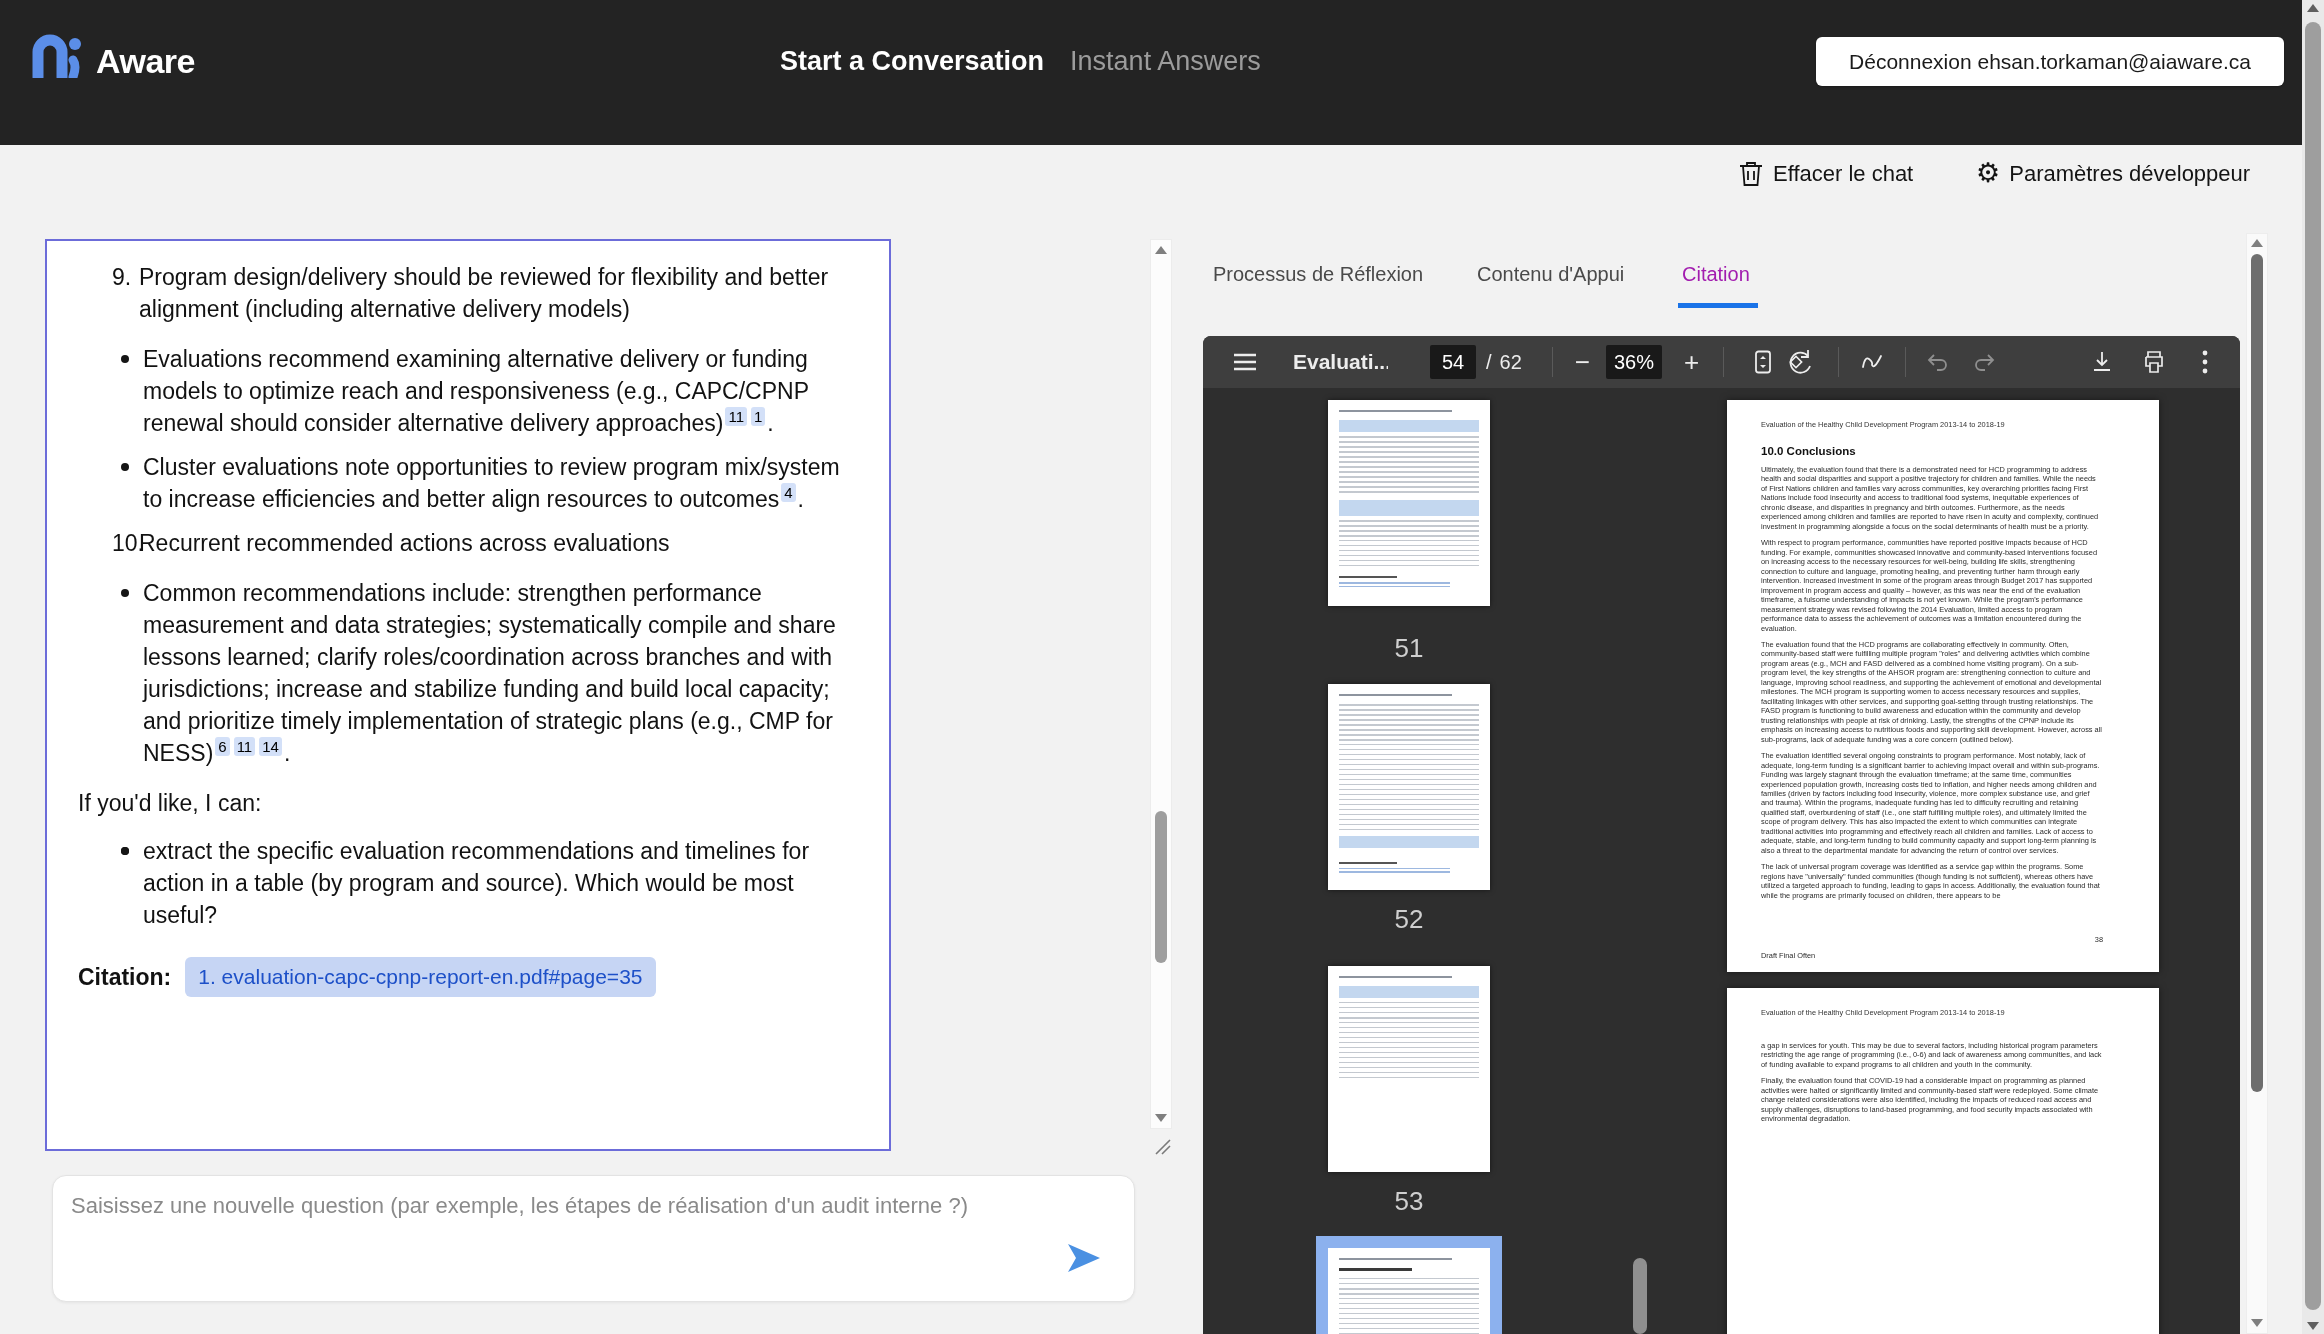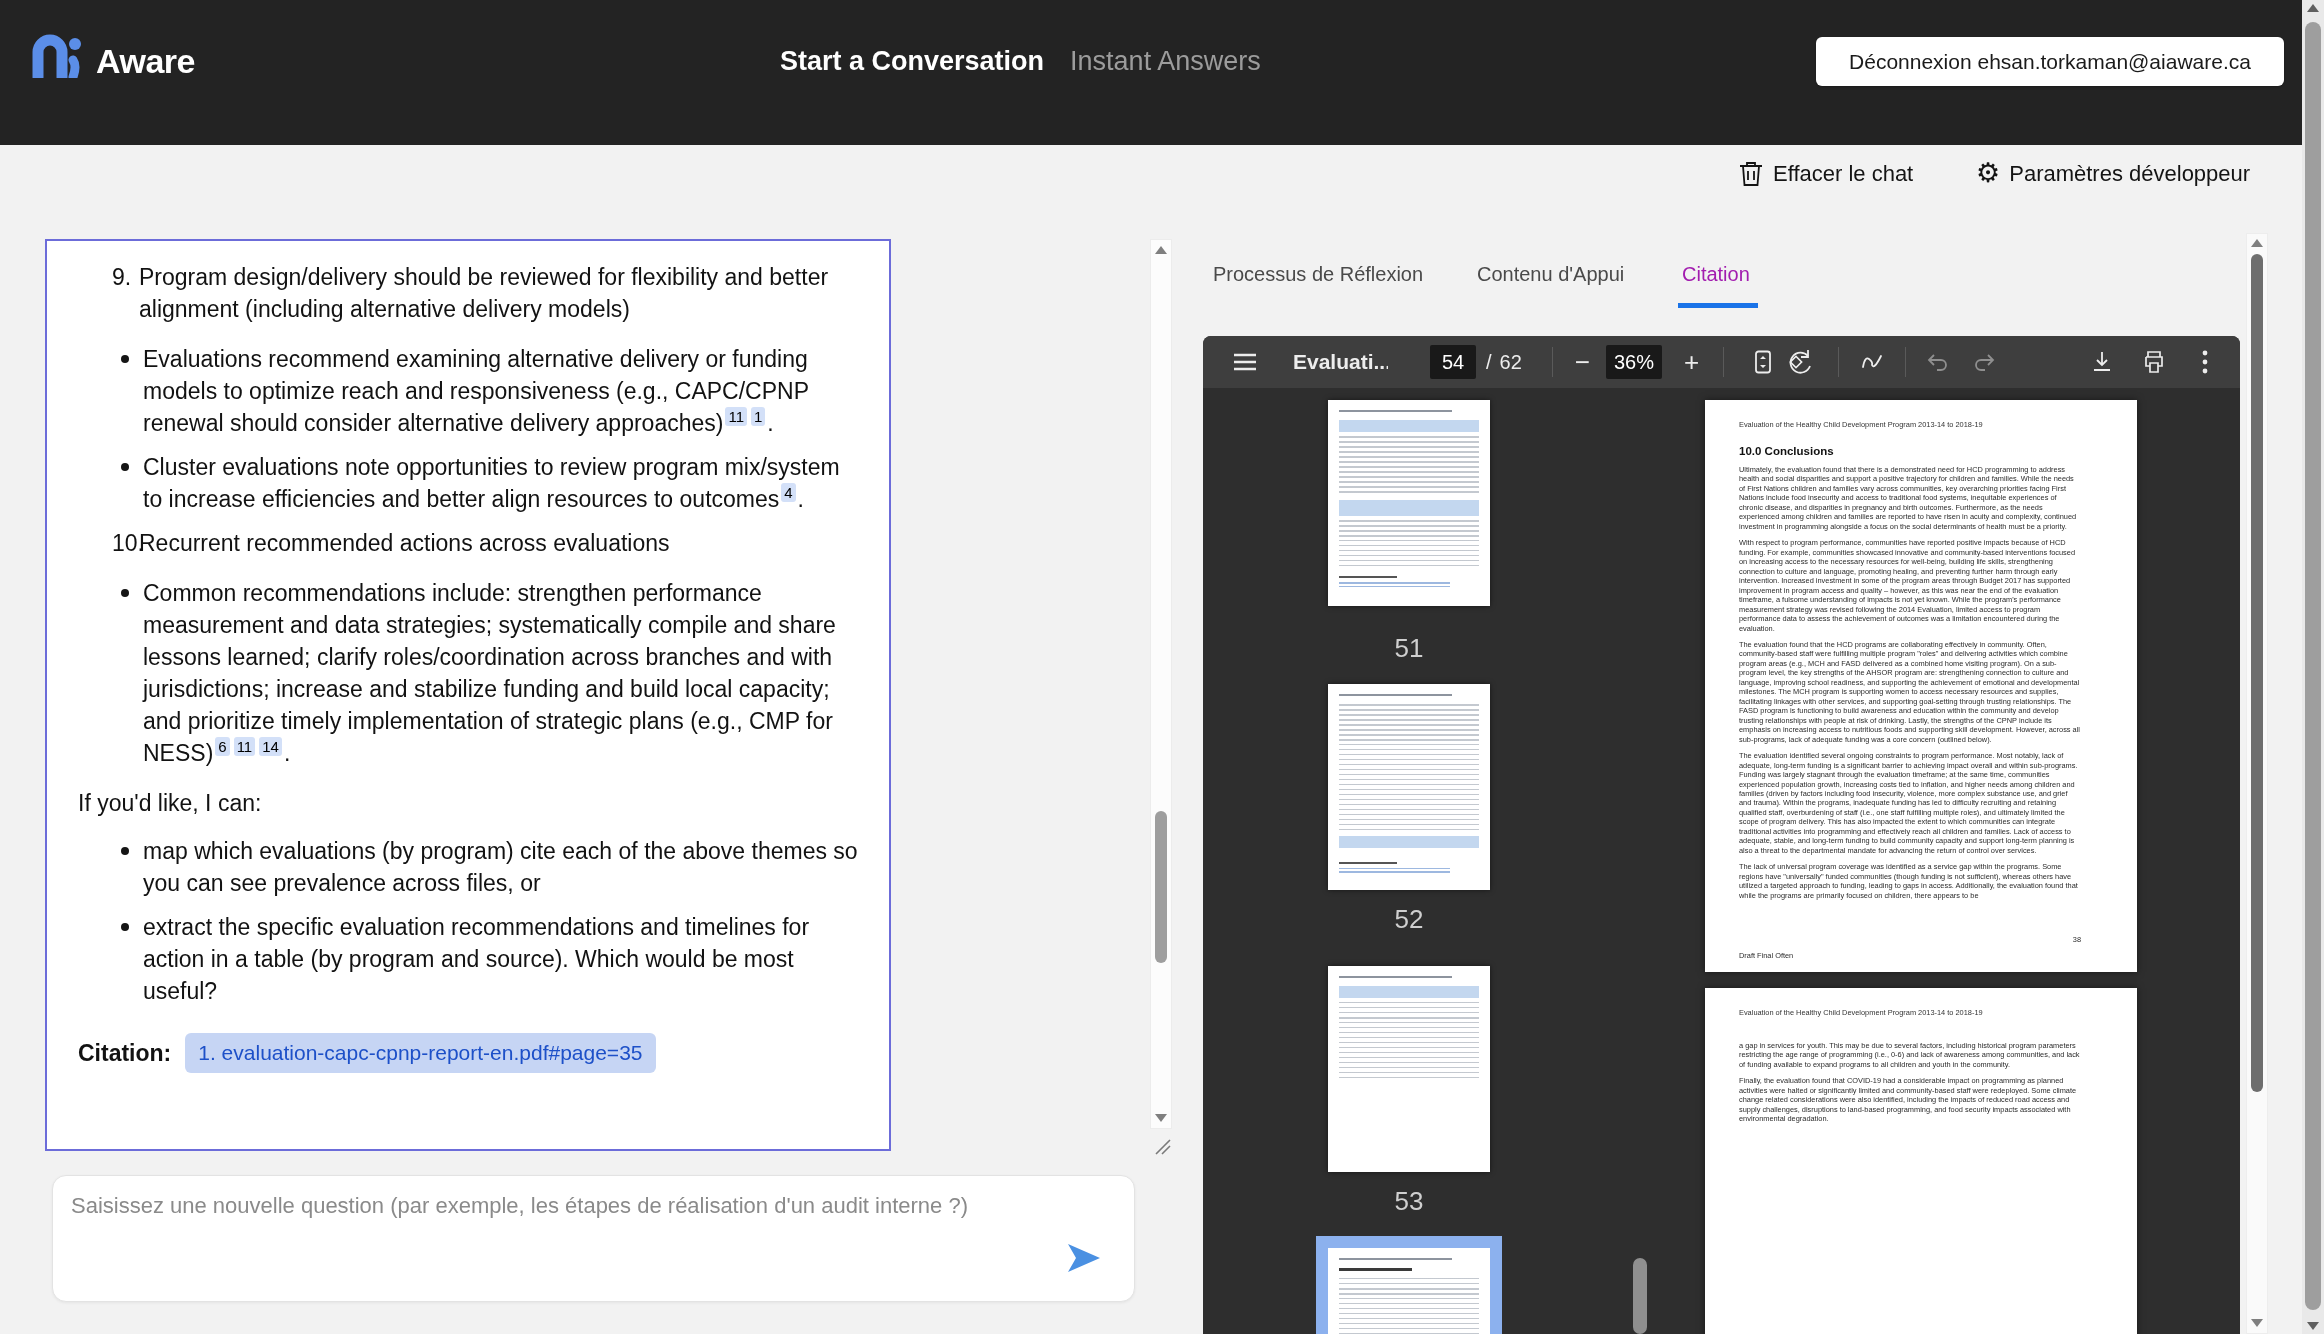--- a/index.html
+++ b/index.html
@@ -92,21 +92,21 @@
   .tl{position:absolute;left:11px;right:11px;background:
       repeating-linear-gradient(#b9bfc7 0,#b9bfc7 1.5px,transparent 1.5px,transparent 5px);opacity:.85;}
   .thead{position:absolute;left:11px;top:10px;width:70%;height:2px;background:#8d949e;}
   .hl{position:absolute;left:11px;right:11px;background:#c3d7ef;}
   .fnote{position:absolute;left:11px;width:36%;height:1.5px;background:#555;}
   .flink{position:absolute;left:11px;right:40px;height:6px;background:
       repeating-linear-gradient(#9db8e0 0,#9db8e0 1.5px,transparent 1.5px,transparent 3.5px);}
   .side-scroll{position:absolute;left:430px;top:922px;width:14px;height:76px;background:#8f8f8f;border-radius:7px;}
 
   
-  .ppage{position:absolute;left:502px;width:432px;background:#fff;box-shadow:0 0 7px rgba(0,0,0,.5);
+  .ppage{position:absolute;left:524px;width:432px;background:#fff;box-shadow:0 0 7px rgba(0,0,0,.5);
          padding:20px 56px 0 34px;color:#2a2a2a;overflow:hidden;}
   .phead{font-size:7.4px;margin:0 0 0 0;color:#333;}
   .pheading{font-size:11.5px;font-weight:700;margin:16px 0 8px;color:#111;}
   .ppage p.body{font-size:7.4px;line-height:1.28;margin:0 0 7px;text-align:left;}
   .pnum{position:absolute;right:56px;bottom:28px;font-size:7.4px;}
   .pfoot{position:absolute;left:34px;bottom:12px;font-size:7.4px;}
   .p55 p.first{margin-top:24px;}
 
   
   .r-scroll{position:absolute;left:2246px;top:233px;width:22px;height:1101px;background:#fafafa;border:1px solid #ededed;}
@@ -163,21 +163,21 @@
     </ul>
     <div class="oli">
       <span class="onum">10.</span>
       <span>Recurrent recommended actions across evaluations</span>
     </div>
     <ul class="cul">
       <li><span class="dot"></span><span>Common recommendations include: strengthen performance measurement and data strategies; systematically compile and share lessons learned; clarify roles/coordination across branches and with jurisdictions; increase and stabilize funding and build local capacity; and prioritize timely implementation of strategic plans (e.g., CMP for NESS)</span><span class="sup">6</span><span class="sup">11</span><span class="sup">14</span><span>.</span></li>
     </ul>
     <div class="offer">If you'd like, I can:</div>
     <ul class="cul">
-      <li><span class="dot"></span><span>map which evaluations (by program) cite each of the above themes so you can see prevalence across files, or</span></li>
+      <li><span class="dot"></span></li>
       <li><span class="dot"></span><span>extract the specific evaluation recommendations and timelines for action in a table (by program and source). Which would be most useful?</span></li>
     </ul>
     <div class="cit-row">
       <span class="cit-label">Citation:</span>
       <span class="cit-chip">1. evaluation-capc-cpnp-report-en.pdf#page=35</span>
     </div>
   </div>
 
   <div class="c-scroll">
     <div class="arr arr-up"></div>

